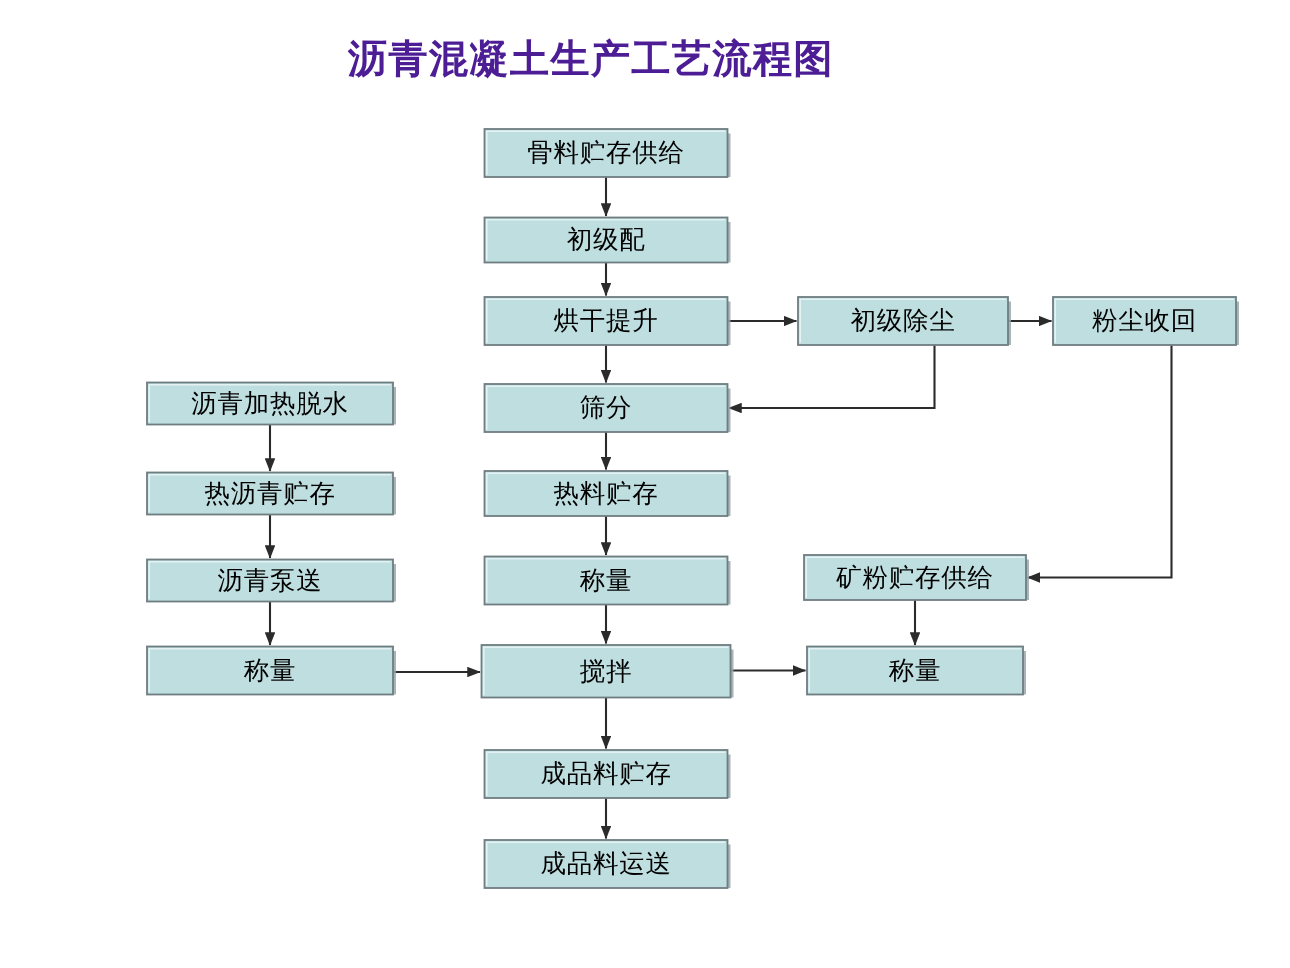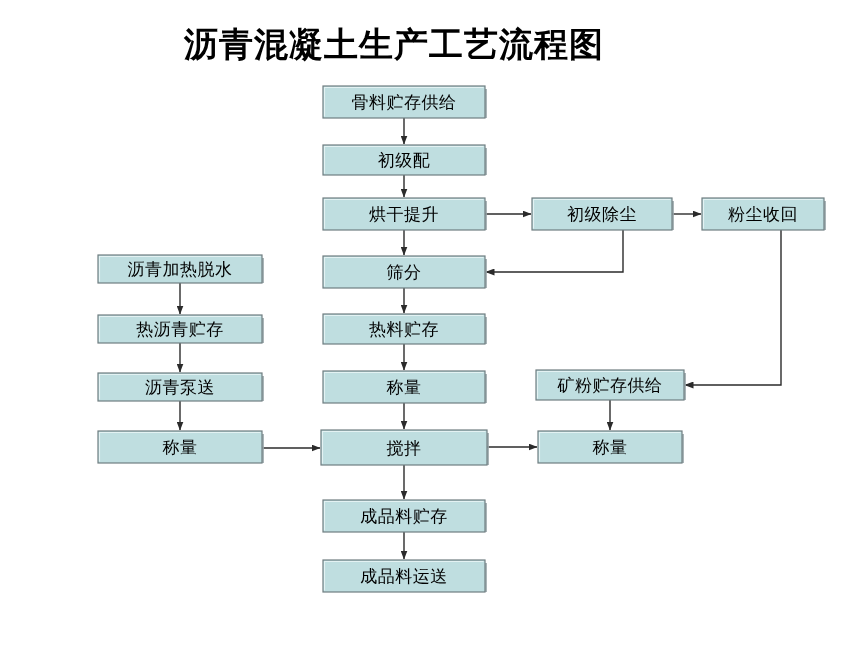--- a/index.html
+++ b/index.html
@@ -19,24 +19,24 @@
     width: 860px;
     height: 645px;
     background: #ffffff;
   }
   #chart-title {
     position: absolute;
     left: 0;
     top: 22px;
     width: 788px;
     text-align: center;
-    font-size: 34px;
+    font-size: 26px;
     font-weight: bold;
     letter-spacing: 1px;
-    color: #000000;
+    color: #4c1d95;
     font-family: "DejaVu Sans", "Liberation Sans", sans-serif;
   }
   svg#diagram-canvas {
     position: absolute;
     left: 0;
     top: 0;
     width: 860px;
     height: 645px;
   }
   .node-box {

